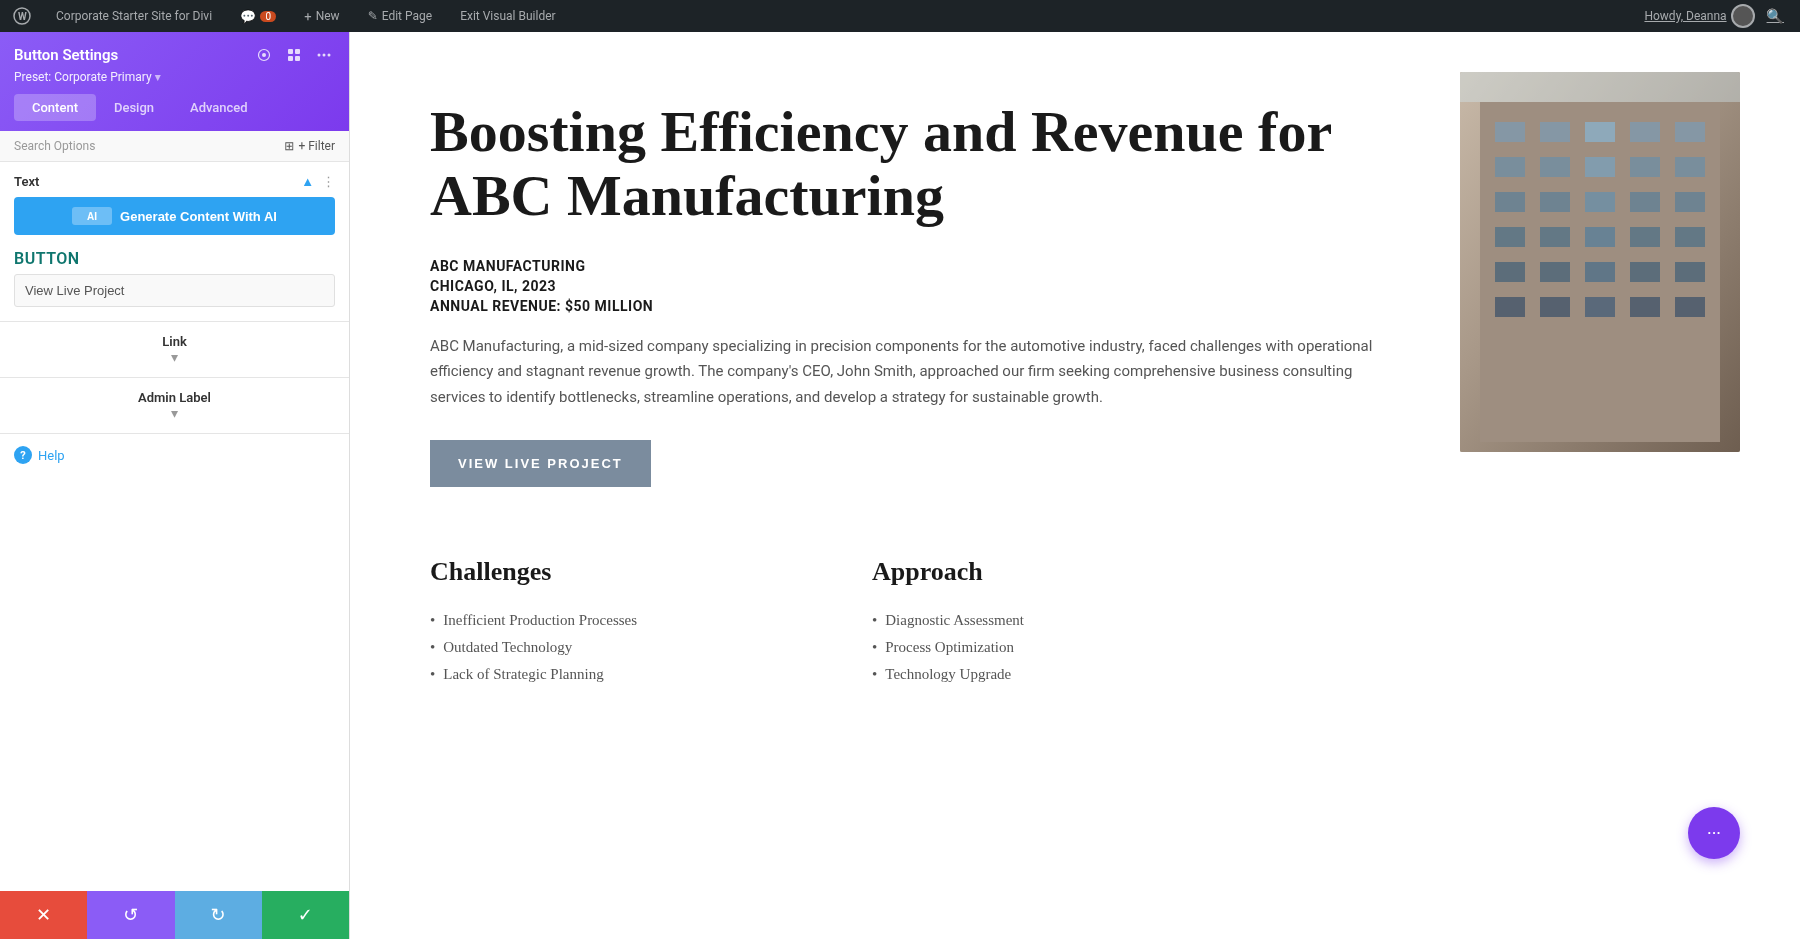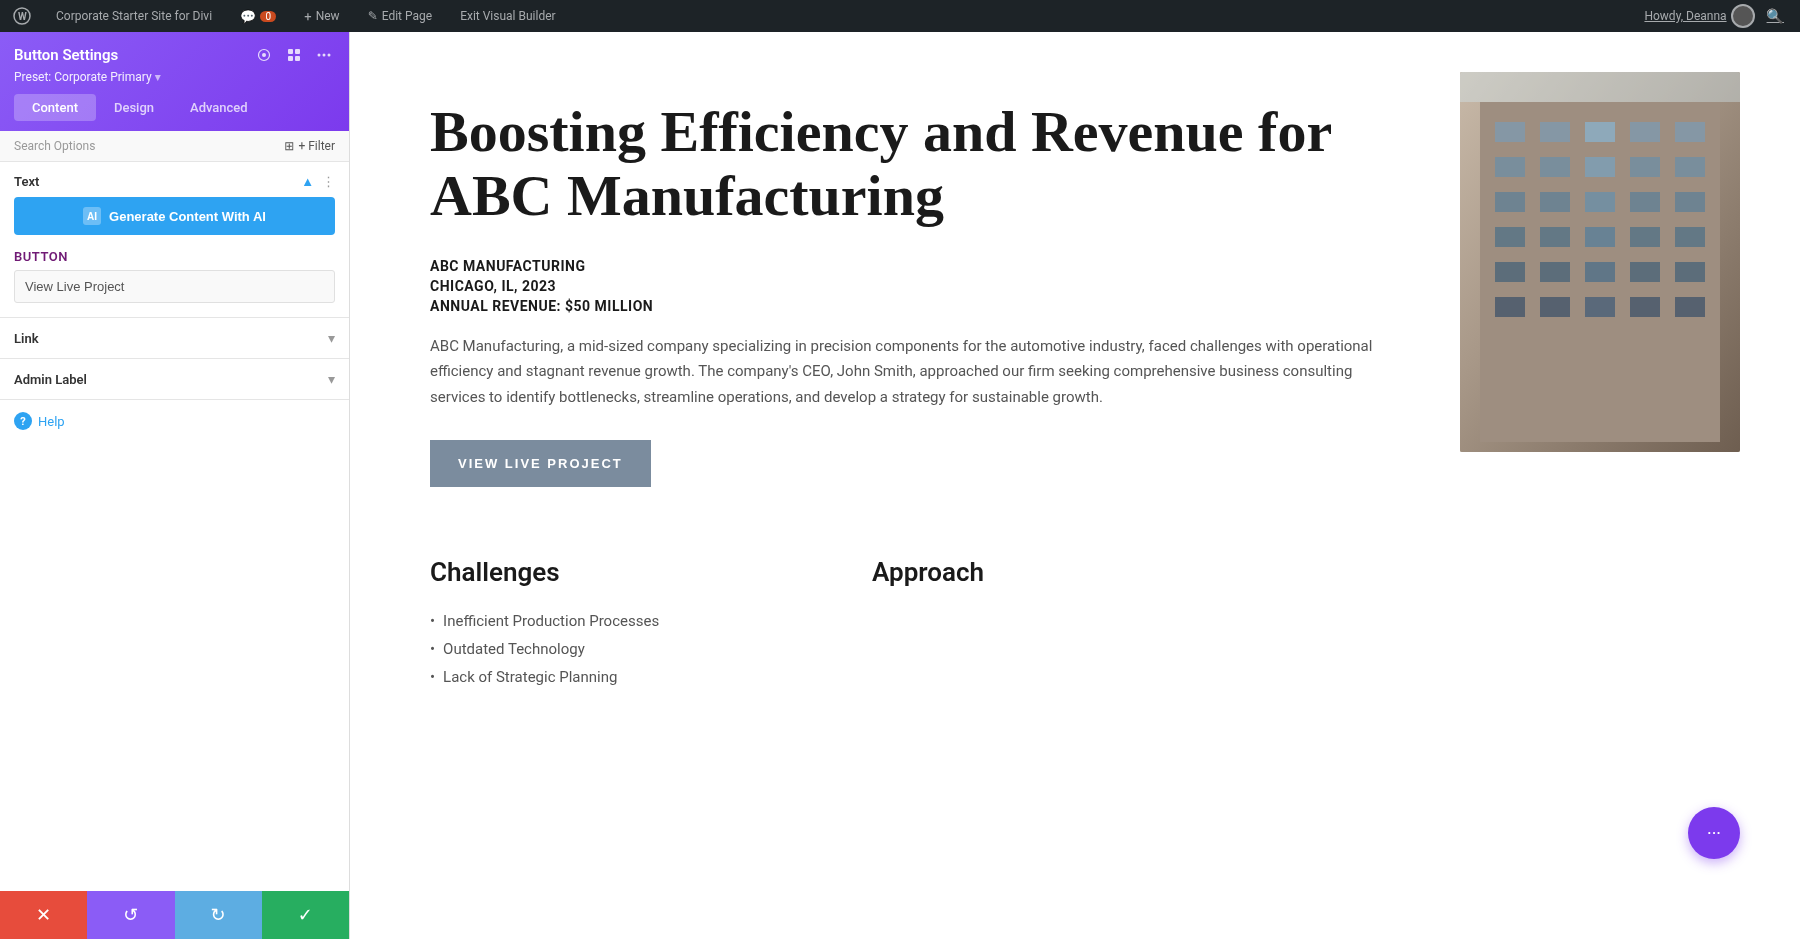--- a/index.html
+++ b/index.html
@@ -215,38 +215,38 @@
       font-size: 13px;
       font-weight: 600;
       cursor: pointer;
       display: flex;
       align-items: center;
       justify-content: center;
       gap: 8px;
       width: calc(100% - 28px);
     }
     .ai-icon {
-      width: 18px;
+      width: 40px;
       height: 18px;
       background: rgba(255,255,255,0.3);
       border-radius: 3px;
       display: flex;
       align-items: center;
       justify-content: center;
       font-size: 10px;
       font-weight: bold;
     }
 
     
     .input-group {
       padding: 0 14px 14px;
     }
     .input-label {
-      font-size: 13px;
-      color: #701a75;
+      font-size: 16px;
+      color: #0f766e;
       font-weight: 600;
       margin-bottom: 6px;
       text-transform: uppercase;
       letter-spacing: 0.5px;
     }
     .text-input {
       width: 100%;
       padding: 8px 10px;
       border: 1px solid #e0e0e0;
       border-radius: 3px;
@@ -259,20 +259,21 @@
     
     .collapsible-section {
       border-top: 1px solid #e5e5e5;
     }
     .collapsible-header {
       display: flex;
       align-items: center;
       justify-content: space-between;
       padding: 12px 14px;
       cursor: pointer;
+      flex-direction: column;
     }
     .collapsible-title {
       font-size: 13px;
       font-weight: 600;
       color: #333;
     }
     .chevron {
       color: #999;
       font-size: 14px;
     }
@@ -384,20 +385,21 @@
       width: 100%;
       height: 100%;
     }
 
     
     .columns-section {
       display: grid;
       grid-template-columns: 1fr 1fr 1fr;
       gap: 16px;
       padding-top: 20px;
+      font-family: Liberation Serif, serif;
     }
     .column-title {
       font-size: 26px;
       font-weight: 600;
       color: #1a1a1a;
       margin-bottom: 20px;
     }
     .column-list {
       list-style: none;
     }
@@ -672,20 +674,31 @@
               <span>Outdated Technology</span>
             </li>
           <li>
               <span>Lack of Strategic Planning</span>
             </li>
         </ul>
       </div>
 
       <div class="column">
         <h2 class="column-title">Approach</h2>
+        <ul class="column-list">
+          <li>
+              <span>Diagnostic Assessment</span>
+            </li>
+          <li>
+              <span>Process Optimization</span>
+            </li>
+          <li>
+              <span>Technology Upgrade</span>
+            </li>
+        </ul>
       </div>
 
 
     </div>
 
   </div>
 
 </div>
 
 <div class="floating-bubble">

